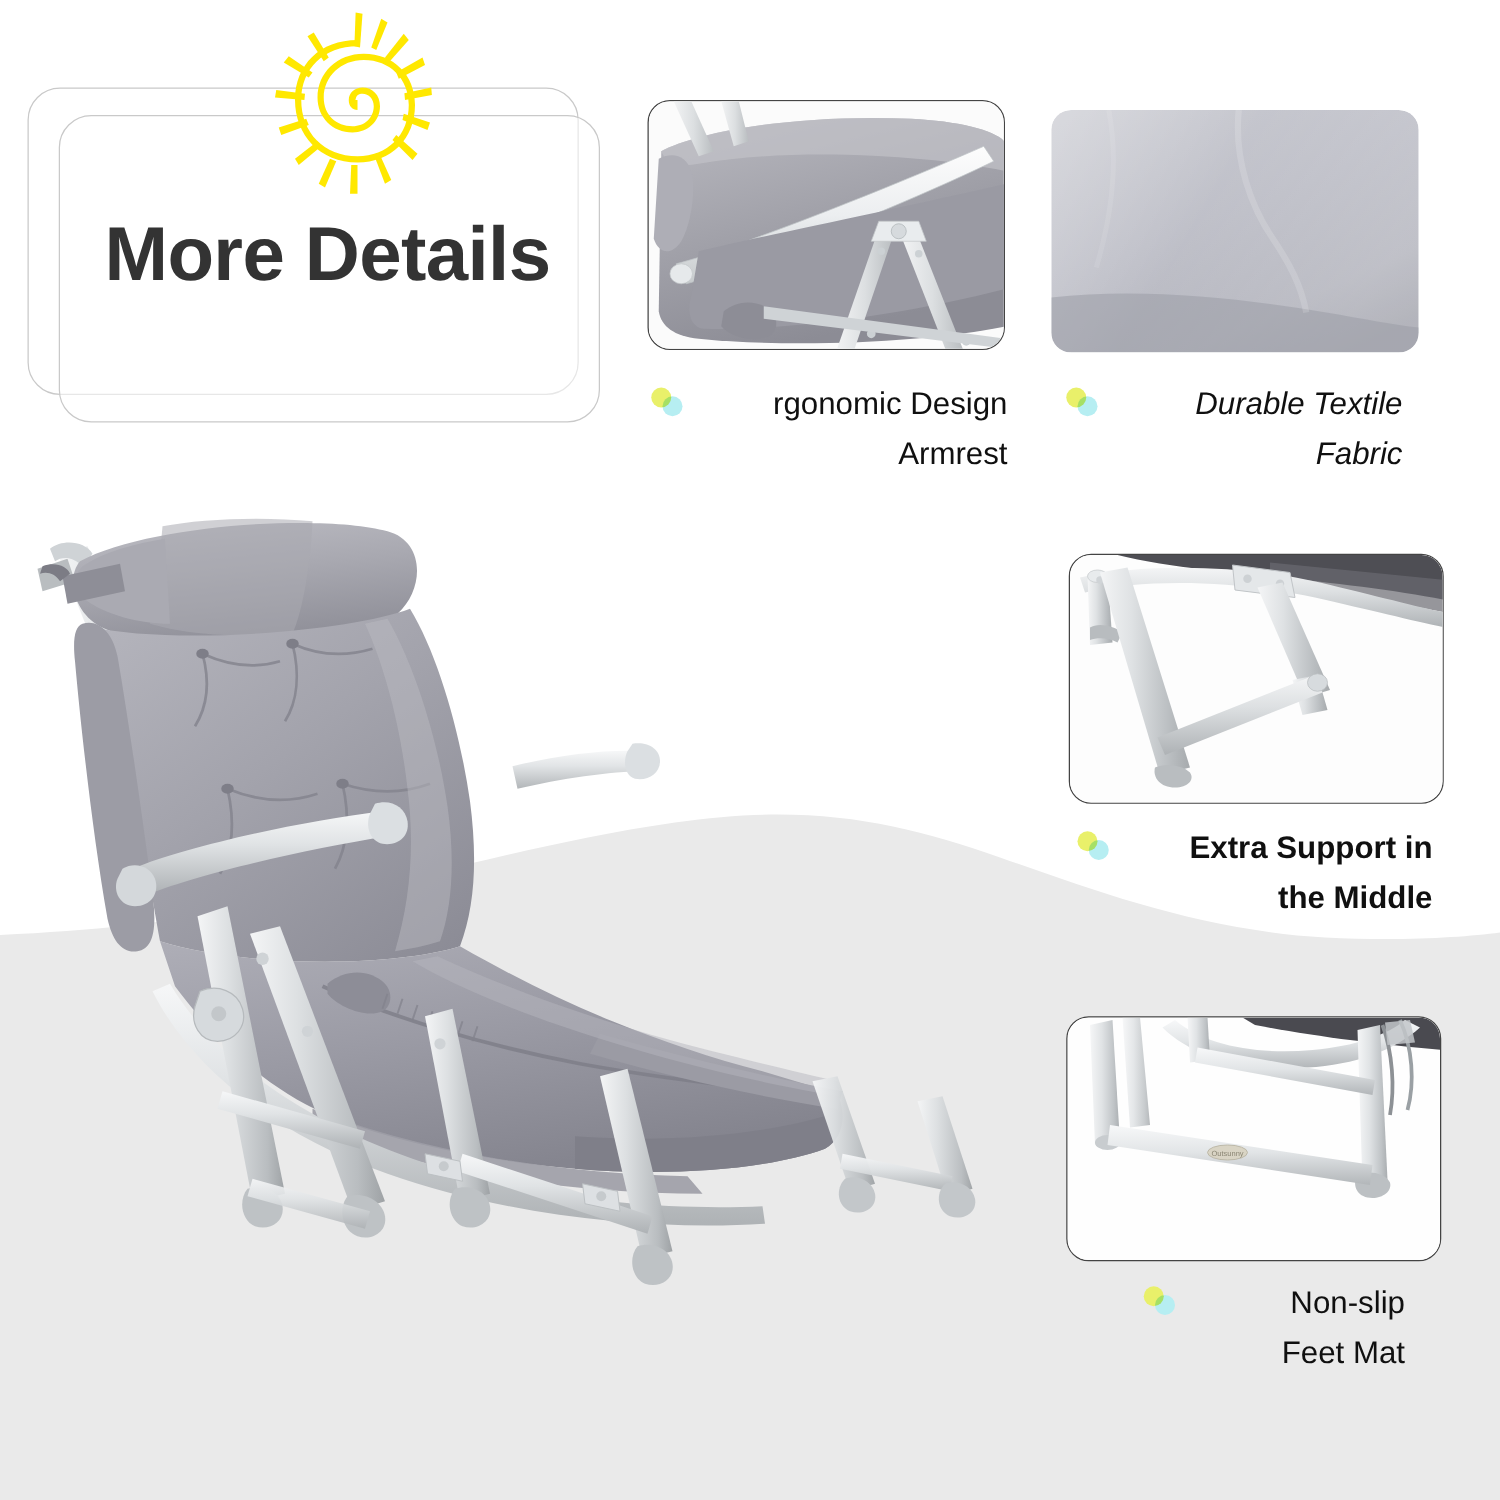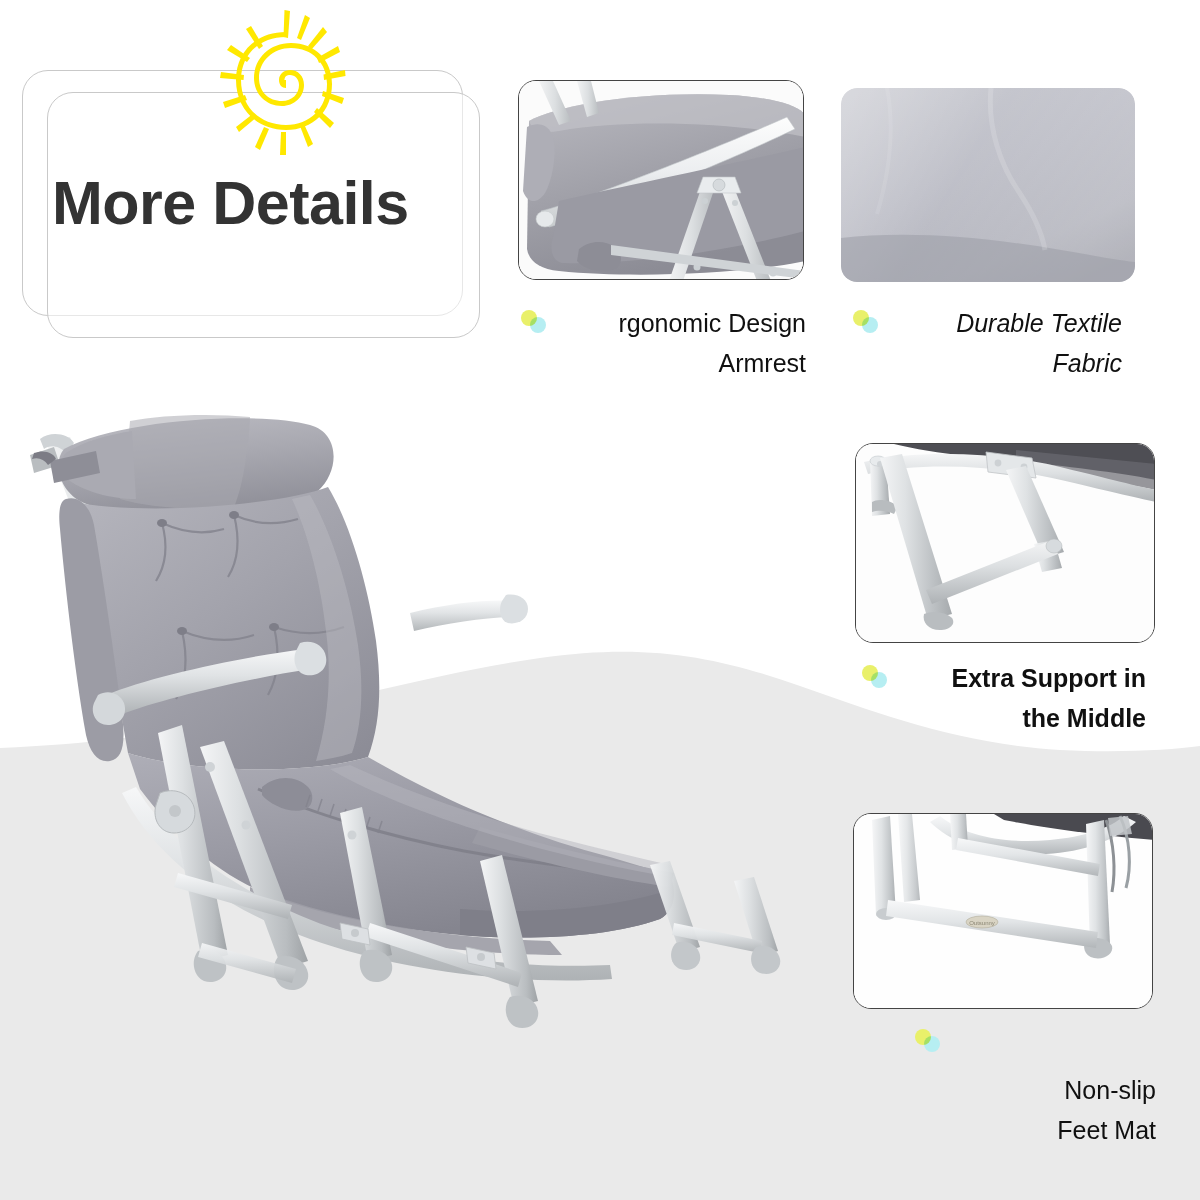--- a/index.html
+++ b/index.html
@@ -65,20 +65,21 @@
     left: 52px;
     top: 173px;
     width: 420px;
     font-size: 61px;
     font-weight: bold;
     color: #333333;
     letter-spacing: -0.5px;
     line-height: 1;
     white-space: nowrap;
     z-index: 5;
+    text-align: center;
   }
   .sun-icon {
     position: absolute;
     left: 212px;
     top: 8px;
     width: 150px;
     height: 172px;
     z-index: 6;
   }
 
@@ -134,21 +135,21 @@
   .bullet .c2 {
     left: 9px; top: 7px;
     width: 16px; height: 16px;
     background: #b6eef2;
     mix-blend-mode: multiply;
   }
 
   .cap-armrest { left: 556px; top: 303px; width: 250px; }
   .cap-fabric  { left: 872px; top: 303px; width: 250px; font-style: italic; }
   .cap-support { left: 896px; top: 658px; width: 250px; font-weight: bold; }
-  .cap-feet    { left: 946px; top: 1022px; width: 210px; margin-top: 48px; }
+  .cap-feet    { left: 914px; top: 1022px; width: 210px; }
 
   .bul-armrest { left: 521px; top: 310px; }
   .bul-fabric  { left: 853px; top: 310px; }
   .bul-support { left: 862px; top: 665px; }
   .bul-feet    { left: 915px; top: 1029px; }
 
   
   .hero {
     position: absolute;
     left: 10px;

